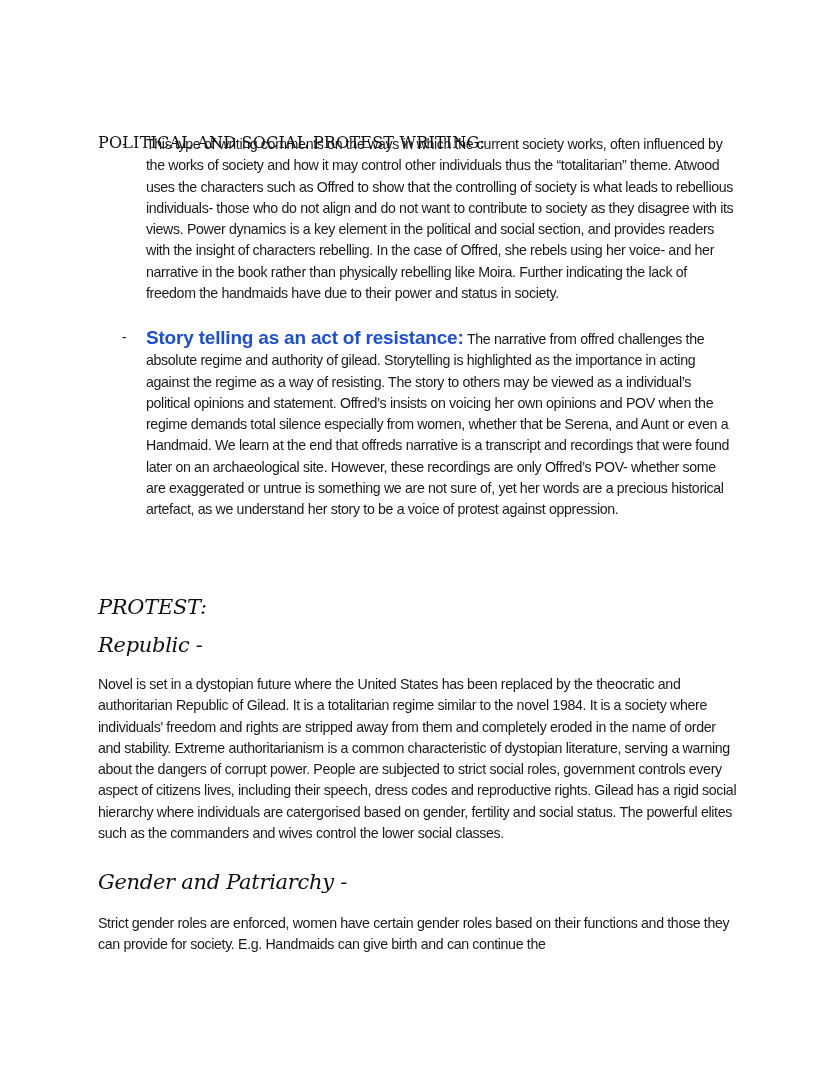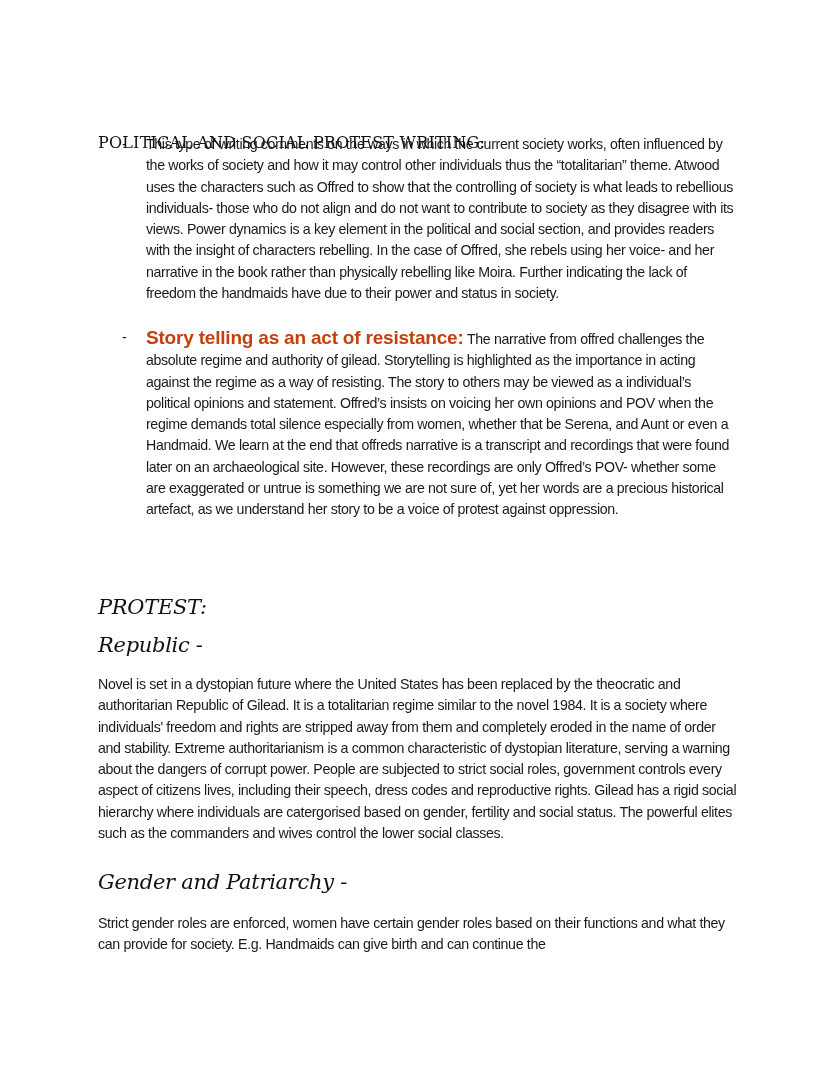--- a/index.html
+++ b/index.html
@@ -27,21 +27,21 @@
   }
   .bullet-list { position: absolute; left: 118px; width: 620px; margin: 0; padding: 0; list-style: none; }
   .bullet { position: relative; padding-left: 28px; }
   .bullet .dash {
     position: absolute; left: 4px; top: 0;
     font-family: "Liberation Sans", sans-serif; font-size: 14px;
   }
   .b1 { top: 134px; }
   .b2 { top: 327px; }
   .red-lead {
-    color: #c2410c;
+    color: #1d4ed8;
     font-weight: bold;
     font-size: 19px;
     font-family: "Liberation Sans", sans-serif;
     letter-spacing: -0.2px;
   }
   .para { left: 98px; width: 640px; }
   .p-dystopia { top: 674px; }
   .p-gender { top: 913px; }
   .tight { letter-spacing: -0.35px; }
 </style>
@@ -67,15 +67,15 @@
   </ul>
 
   <div class="script-head h-themes">PROTEST:</div>
 
   <div class="script-head h-dystopia">Republic -</div>
 
   <p class="body-text para p-dystopia tight" style="margin:0;">Novel is set in a dystopian future where the United States has been replaced by the theocratic and authoritarian Republic of Gilead. It is a totalitarian regime similar to the novel 1984. It is a society where individuals' freedom and rights are stripped away from them and completely eroded in the name of order and stability. Extreme authoritarianism is a common characteristic of dystopian literature, serving a warning about the dangers of corrupt power. People are subjected to strict social roles, government controls every aspect of citizens lives, including their speech, dress codes and reproductive rights. Gilead has a rigid social hierarchy where individuals are catergorised based on gender, fertility and social status. The powerful elites such as the commanders and wives control the lower social classes.</p>
 
   <div class="script-head h-gender">Gender and Patriarchy -</div>
 
-  <p class="body-text para p-gender tight" style="margin:0;">Strict gender roles are enforced, women have certain gender roles based on their functions and what they can provide for society. E.g. Handmaids can give birth and can continue the</p>
+  <p class="body-text para p-gender tight" style="margin:0;">Strict gender roles are enforced, women have certain gender roles based on their functions and those they can provide for society. E.g. Handmaids can give birth and can continue the</p>
 
 </div>
 
 </body></html>

